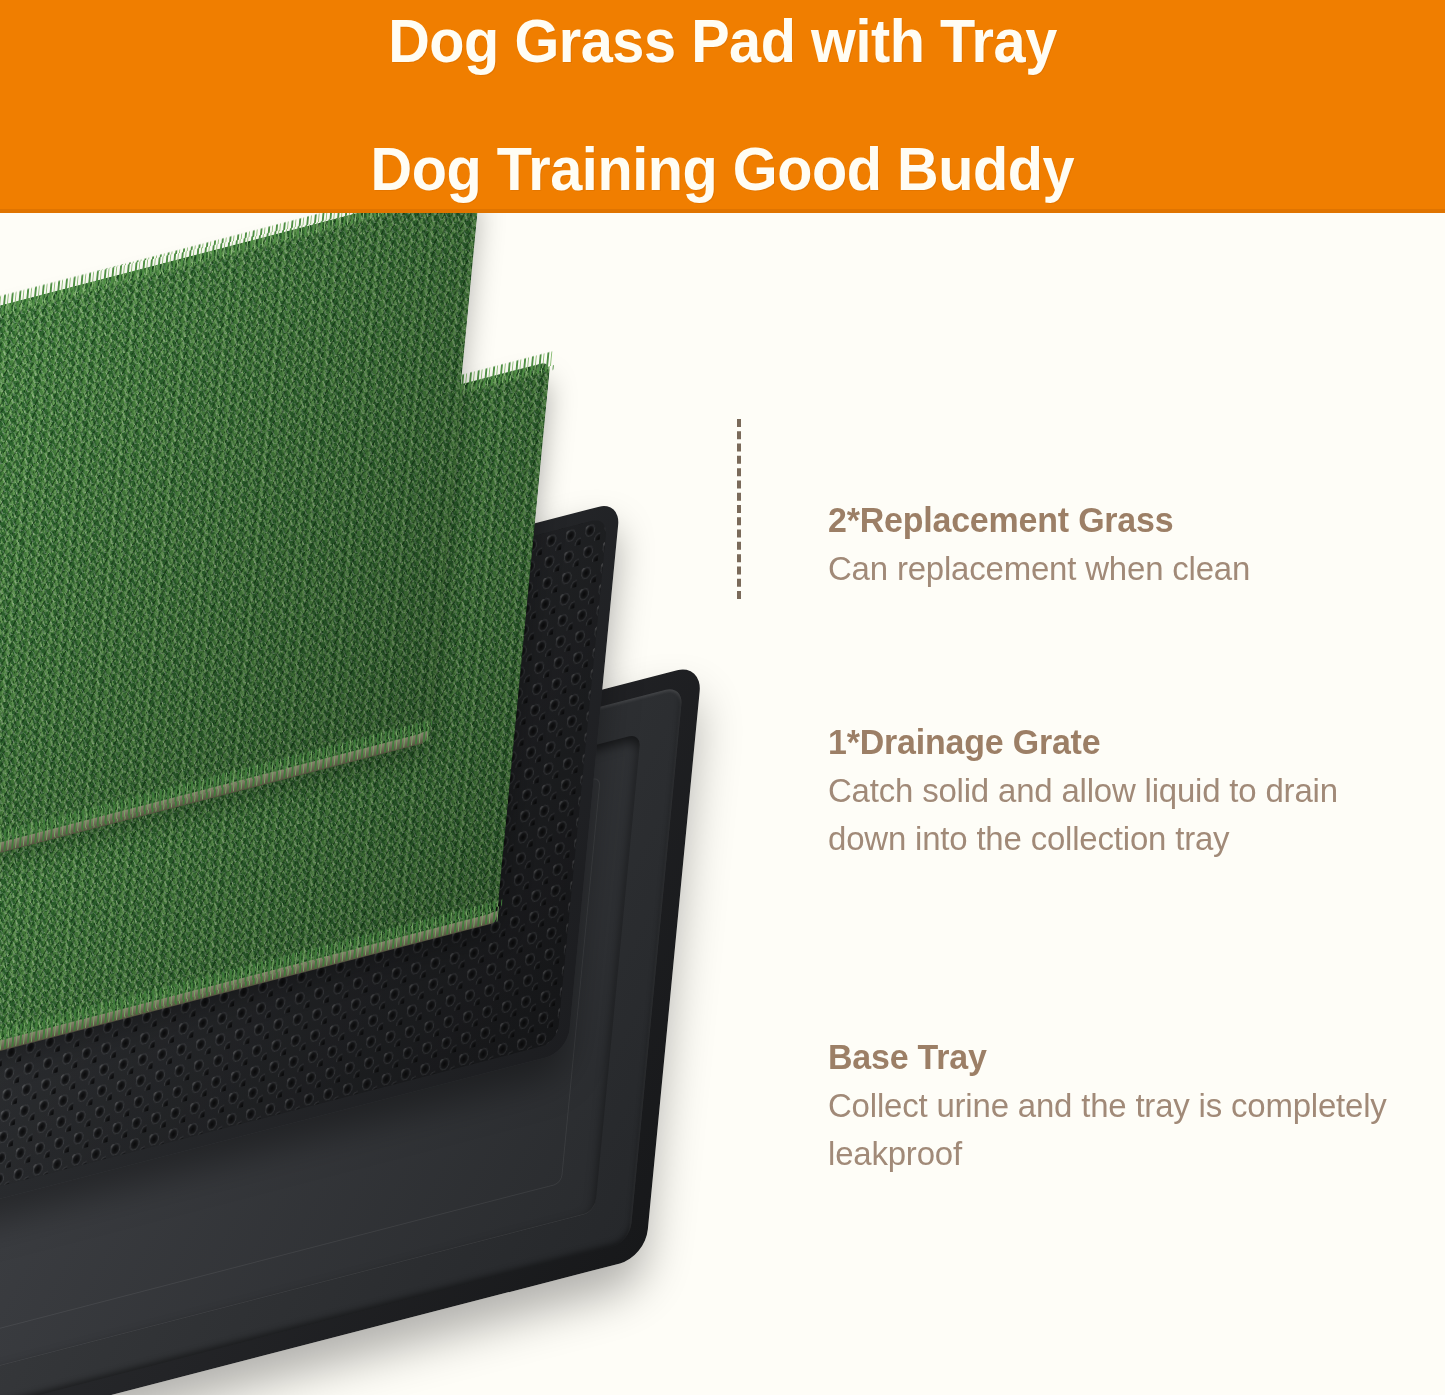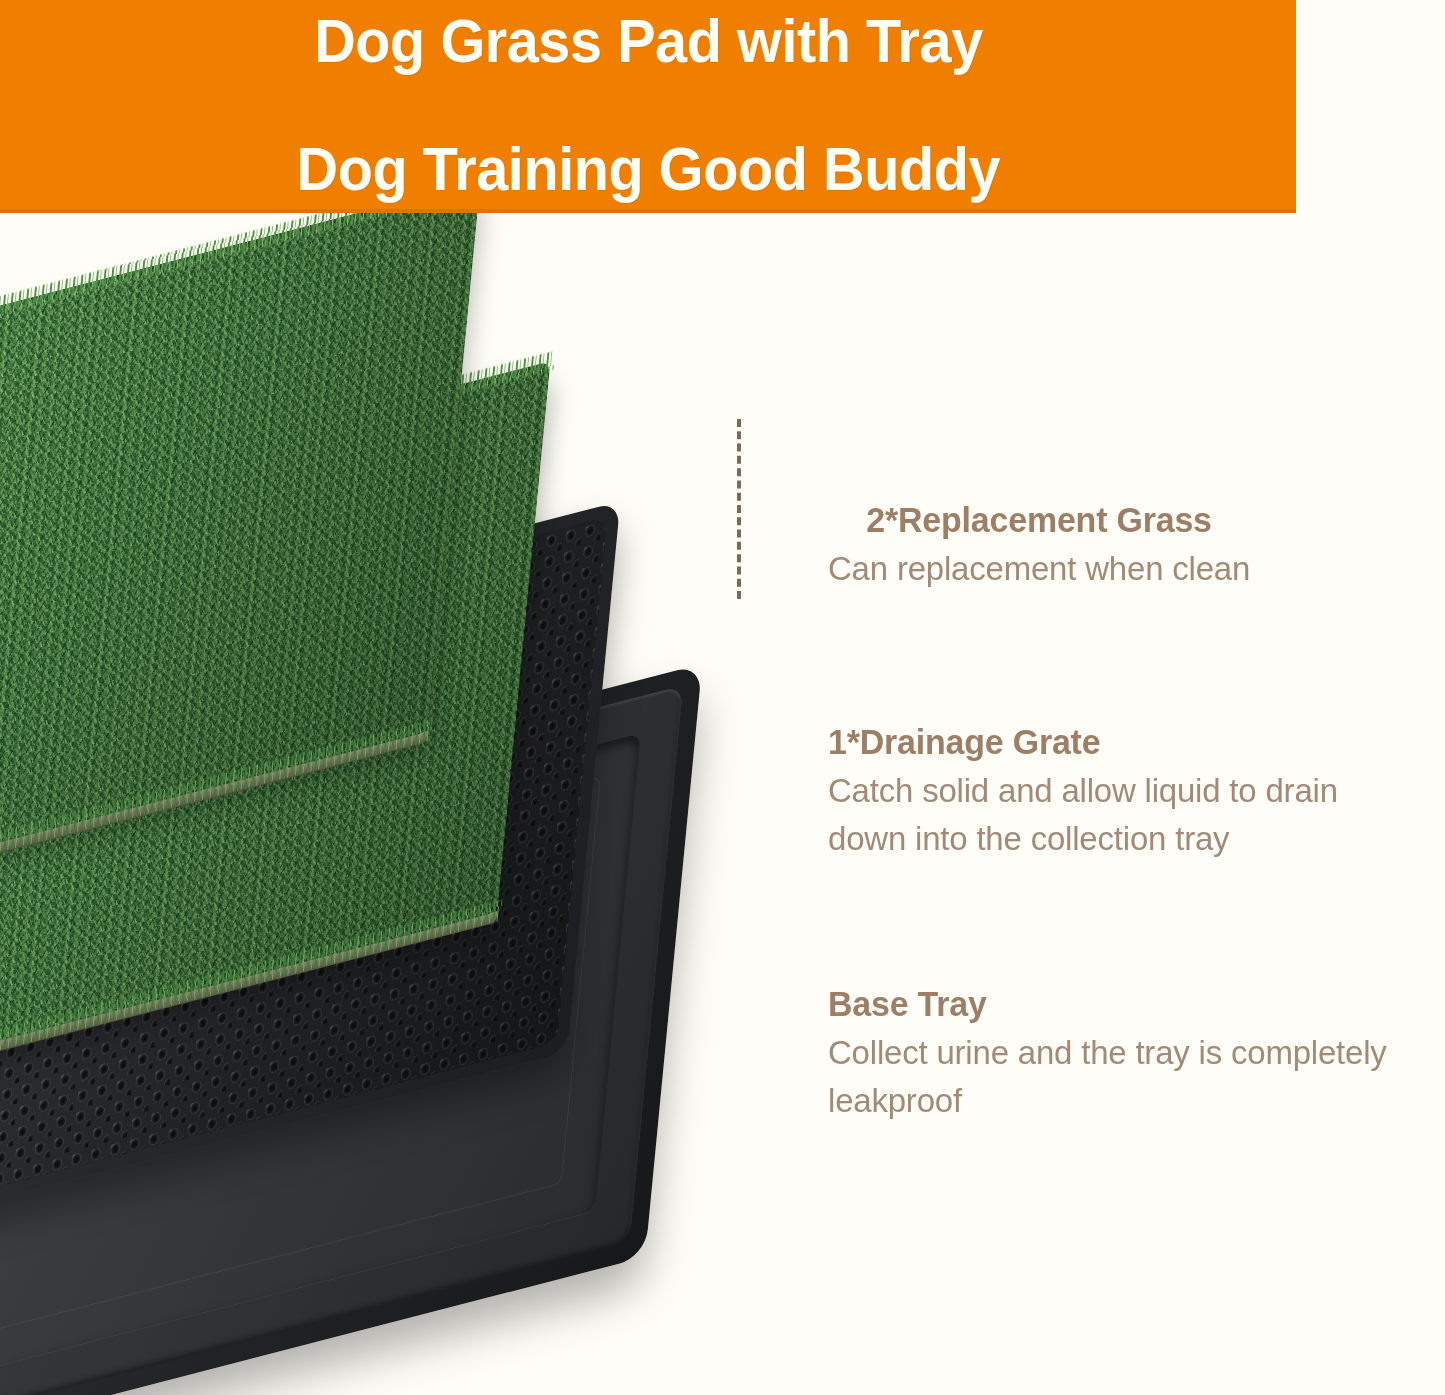--- a/index.html
+++ b/index.html
@@ -6,21 +6,21 @@
   body{
     width:1445px;height:1395px;
     background:#FEFDF7;
     font-family:"Liberation Sans", sans-serif;
     overflow:hidden;
     position:relative;
   }
 
   
   .banner{
-    position:absolute;left:0;top:0;width:1296px;height:213px;
+    position:absolute;left:0;top:0;width:1445px;height:213px;
     background:var(--orange,#F07E00);
     box-sizing:border-box;
     border-bottom:4px solid #E07400;
     display:flex;flex-direction:column;align-items:center;justify-content:center;gap:44px;
   }
   .banner-line{
     color:#FFFDF4;
     font-family:"Liberation Sans", sans-serif;
     font-weight:bold;
     font-size:62px;
@@ -243,26 +243,26 @@
   <div class="dash-h" style="left: 608px; top: 419px; width: 131px; border-top-color: rgb(122, 106, 90);"></div>
   <div class="dash-v" style="left: 737px; top: 419px; height: 180px; border-left-color: rgb(122, 106, 90);"></div>
   <div class="dash-h" style="left: 608px; top: 597px; width: 131px; border-top-color: rgb(122, 106, 90);"></div>
   <div class="dash-h" style="left: 737px; top: 521px; width: 58px; border-top-color: rgb(122, 106, 90);"></div>
 </div>
 
 <div class="dash-h" style="left: 606px; top: 775px; width: 188px; border-top-color: rgb(122, 106, 90);"></div>
 
 <div class="dash-h" style="left: 606px; top: 1060px; width: 188px; border-top-color: rgb(122, 106, 90);"></div>
 
-<div class="callout" style="top:498px;text-align:center;">
+<div class="callout" style="top:498px;">
   <h3 style="color: rgb(156, 127, 102);">2*Replacement Grass</h3>
   <p style="color: rgb(161, 138, 120);">Can replacement when clean</p>
 </div>
 
 <div class="callout" style="top:720px;">
   <h3 style="color: rgb(156, 127, 102);">1*Drainage Grate</h3>
   <p style="color: rgb(161, 138, 120);">Catch solid and allow liquid to drain down into the collection tray</p>
 </div>
 
-<div class="callout" style="top:982px;">
+<div class="callout" style="top:1035px;">
   <h3 style="color: rgb(156, 127, 102);">Base Tray</h3>
   <p style="color: rgb(161, 138, 120);">Collect urine and the tray is completely leakproof</p>
 </div>
 
 </body></html>

